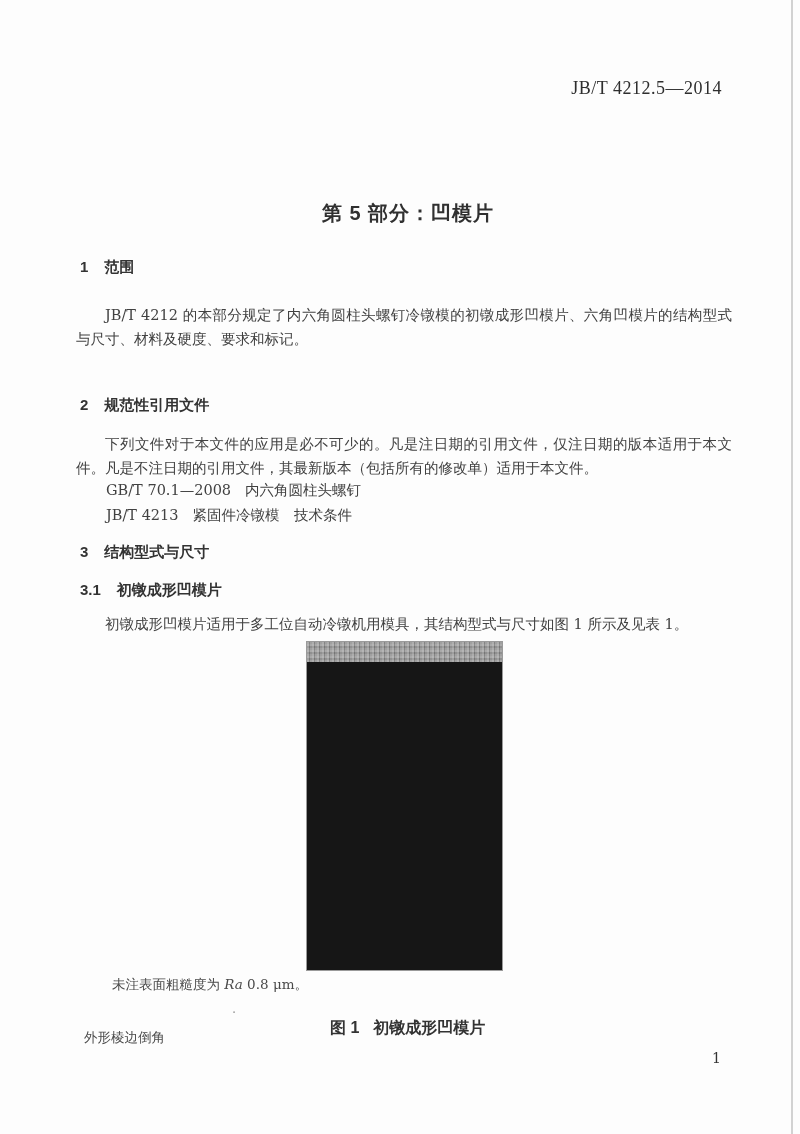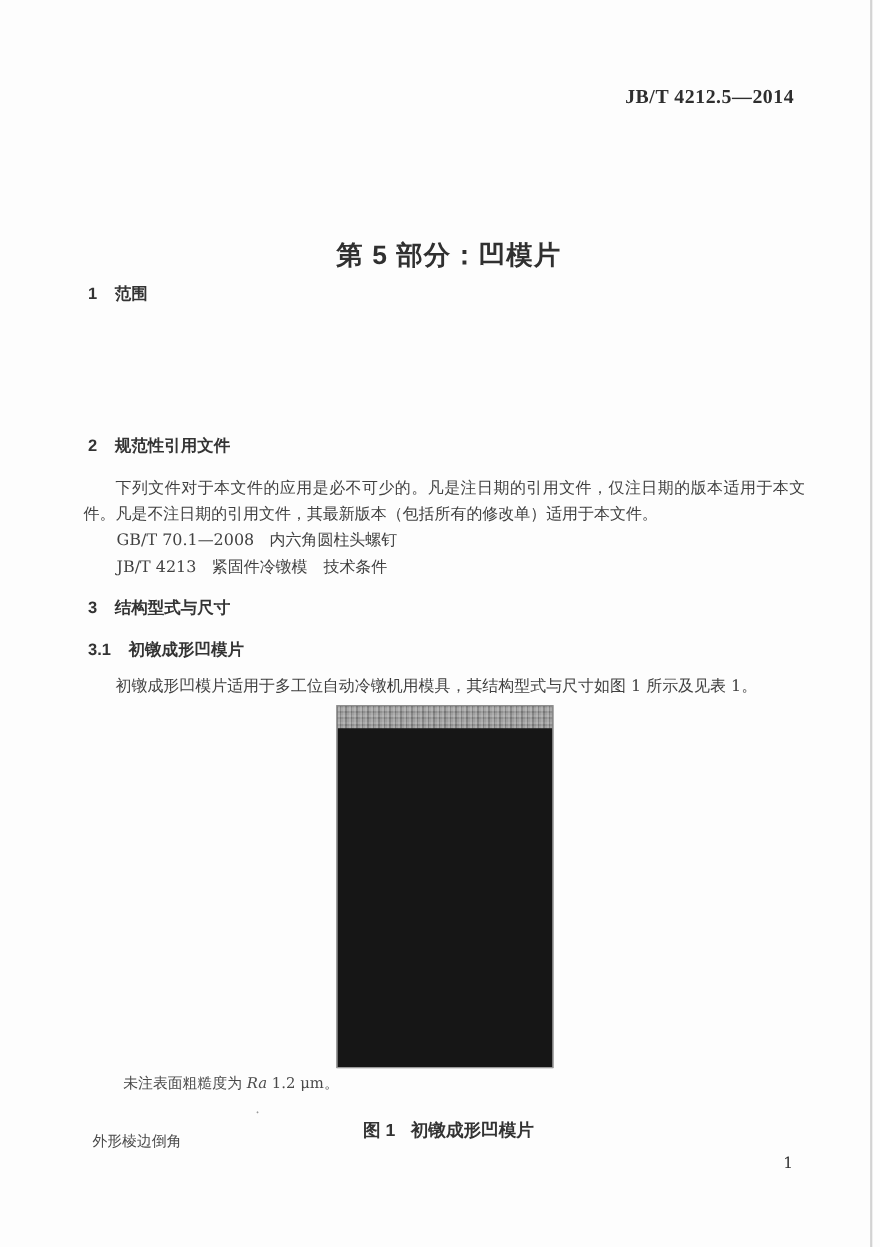--- a/index.html
+++ b/index.html
@@ -12,29 +12,29 @@
     font-family:"DejaVu Serif","Liberation Serif",serif;
     color:#3f3f3f;
   }
   .edge-line{
     position:absolute;top:0;bottom:0;right:7px;width:2px;
     background:#d2d2d2;
   }
   .doc-number{
     position:absolute;top:78px;right:78px;
     font-family:"Liberation Serif","DejaVu Serif",serif;
-    font-weight:bold;font-size:18px;color:#2e2e2e;letter-spacing:.5px;
+    font-weight:normal;font-size:18px;color:#2e2e2e;letter-spacing:.5px;
   }
   .doc-title{
     position:absolute;left:0;right:0;text-align:center;
     font-family:"Liberation Sans","DejaVu Sans",sans-serif;
     font-weight:bold;color:#303030;
   }
   .doc-title.l1{top:163px;font-size:22px;letter-spacing:1px;}
-  .doc-title.l2{top:216px;font-size:24px;letter-spacing:1px;padding-left:16px;}
+  .doc-title.l2{top:200px;font-size:20px;letter-spacing:1px;padding-left:16px;}
 
   .h-num{display:inline-block;margin-right:16px;}
   .sec-heading{
     position:absolute;left:80px;
     font-family:"Liberation Sans","DejaVu Sans",sans-serif;
     font-weight:bold;font-size:15px;color:#333;
   }
   .body-text{
     position:absolute;left:76px;width:656px;
     font-size:14.5px;line-height:24px;text-align:justify;
@@ -93,20 +93,21 @@
 
   <div class="edge-line"></div>
 
   <div class="doc-number above">JB/T 4212.5—2014</div>
 
   <div class="doc-title l2 above">第 5 部分：凹模片</div>
 
   <div class="sec-heading above" style="top:258px;">
     <span class="h-num">1</span><span>范围</span>
   </div>
+  <div class="body-text indent above" style="top:303px;">JB/T 4212 的本部分规定了内六角圆柱头螺钉冷镦模的初镦成形凹模片、六角凹模片的结构型式与尺寸、材料及硬度、要求和标记。</div>
 
   <div class="sec-heading above" style="top:396px;">
     <span class="h-num">2</span><span>规范性引用文件</span>
   </div>
   <div class="body-text indent above" style="top:432px;">下列文件对于本文件的应用是必不可少的。凡是注日期的引用文件，仅注日期的版本适用于本文件。凡是不注日期的引用文件，其最新版本（包括所有的修改单）适用于本文件。</div>
   <div class="ref-line above" style="top:481px;">
     <span class="ref-code">GB/T 70.1—2008</span><span>内六角圆柱头螺钉</span>
   </div>
   <div class="ref-line above" style="top:506px;">
     <span class="ref-code">JB/T 4213</span><span>紧固件冷镦模　技术条件</span>
@@ -118,21 +119,21 @@
   <div class="sec-heading above" style="top:581px;text-align:right;">
     <span class="h-num">3.1</span><span>初镦成形凹模片</span>
   </div>
   <div class="body-text indent above" style="top:612px;">初镦成形凹模片适用于多工位自动冷镦机用模具，其结构型式与尺寸如图 1 所示及见表 1。</div>
 
   <div class="figure-image above">
     <div class="grain"></div>
   </div>
 
   <div class="fig-note note1 above">
-    <span>未注表面粗糙度为 </span><span class="ra">Ra</span><span> 1.2 μm。</span>
+    <span>未注表面粗糙度为 </span><span class="ra">Ra</span><span> 0.8 μm。</span>
   </div>
   <div class="fig-note note2 above">外形棱边倒角</div>
   <div class="note2-mark above">.</div>
 
   <div class="fig-caption above">
     <span class="cap-label">图 1</span><span>初镦成形凹模片</span>
   </div>
 
   <div class="page-number">1</div>
 

